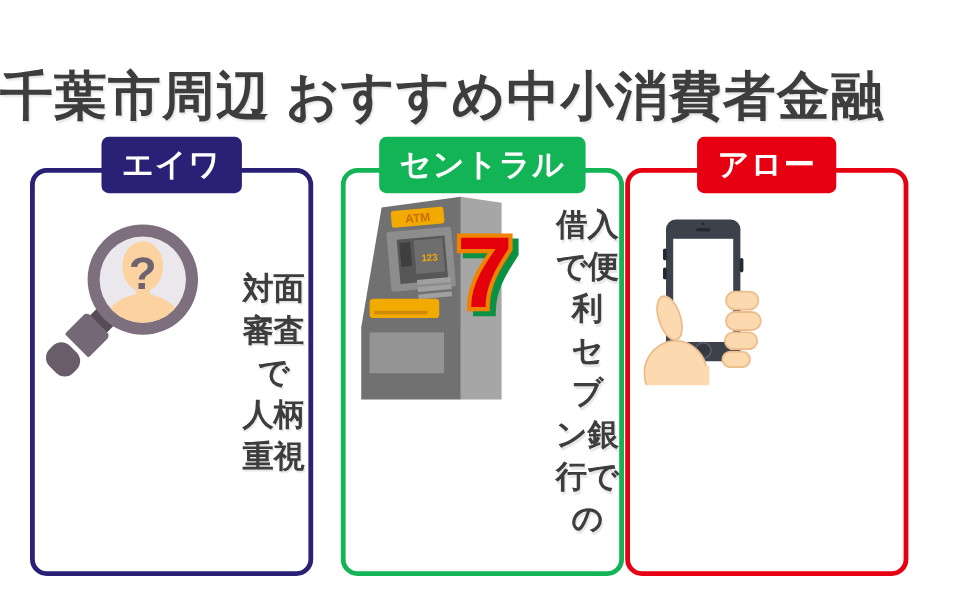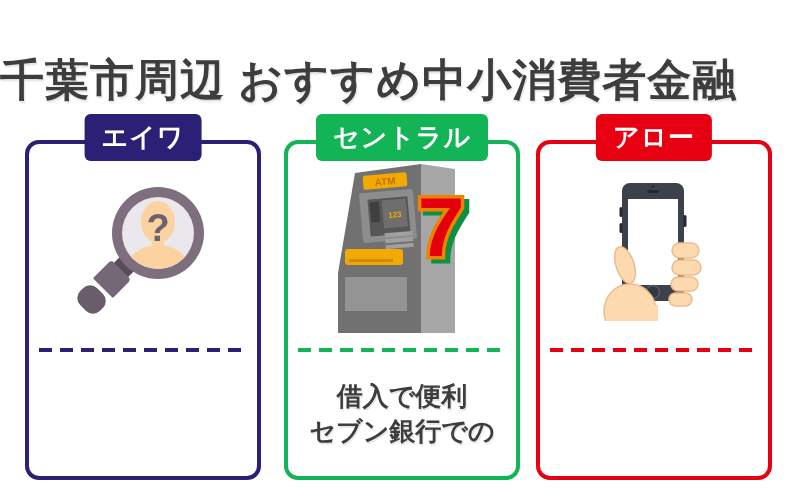--- a/index.html
+++ b/index.html
@@ -23,25 +23,25 @@
     text-shadow: 1px 2px 2px rgba(0,0,0,0.12);
   }
   .card {
     position: absolute;
     top: 140px;
     width: 236px; height: 340px;
     border: 4px solid var(--c, #333);
     border-radius: 14px;
     background: #ffffff;
     display: flex;
-    flex-direction: column;
+    flex-direction: row;
   }
   .card-1 { left: 25px; }
   .card-2 { left: 284px; }
-  .card-3 { left: 536px; }
+  .card-3 { left: 521px; }
   .tab {
     position: absolute;
     top: -30px; left: 50%;
     transform: translateX(-50%);
     background: var(--c, #333);
     color: #ffffff;
     font-size: 26px;
     font-weight: 800;
     height: 47px;
     line-height: 47px;
@@ -99,20 +99,24 @@
         </clipPath>
       <g clip-path="url(#lens-clip)">
         <ellipse cx="90" cy="47" rx="17" ry="21" fill="#fcd3a0"></ellipse>
         <rect x="84" y="58" width="12" height="16" fill="#fcd3a0"></rect>
         <ellipse cx="90" cy="97" rx="33" ry="27" fill="#fcd3a0"></ellipse>
       </g>
       <text x="90" y="66" text-anchor="middle" font-size="38" font-weight="bold" fill="#6f6270">?</text>
     </svg>
   </div>
   <div class="divider"></div>
+  <div class="text-area">
+    <span>対面審査で</span>
+    <span>人柄重視</span>
+  </div>
 </div>
 
 <div class="card card-2" style="--c: #12b455;">
   <div class="tab">セントラル</div>
   <div class="icon-area">
     <svg width="155" height="178" viewBox="0 0 155 178">
 
       <polygon points="96,3 130,8 130,172 96,172" fill="#a6a6a6"></polygon>
 
       <polygon points="30,12 96,3 96,172 13,172 13,112" fill="#717171"></polygon>

